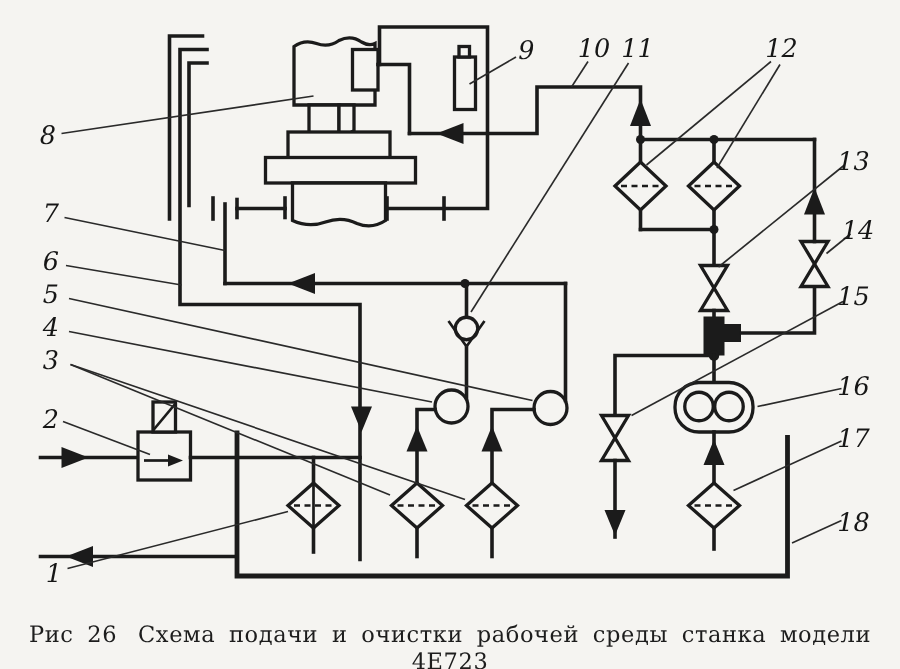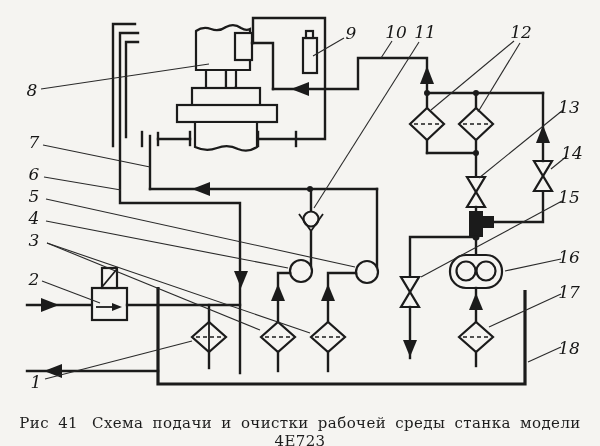--- a/index.html
+++ b/index.html
@@ -282,15 +282,15 @@
     <line class="leader" x1="561" y1="294" x2="489" y2="327"></line>
     <text class="num" x="569" y="298">17</text>
   </g>
   <g>
     <line class="leader" x1="561" y1="347" x2="528" y2="362"></line>
     <text class="num" x="569" y="354">18</text>
   </g>
 </svg>
 
   <div class="caption">
-    <span class="lbl">Рис 41</span><span>Схема подачи и очистки рабочей среды станка модели 4Е723</span>
+    <span class="lbl">Рис 26</span><span>Схема подачи и очистки рабочей среды станка модели 4Е723</span>
   </div>
 </div>
 
 </body></html>

